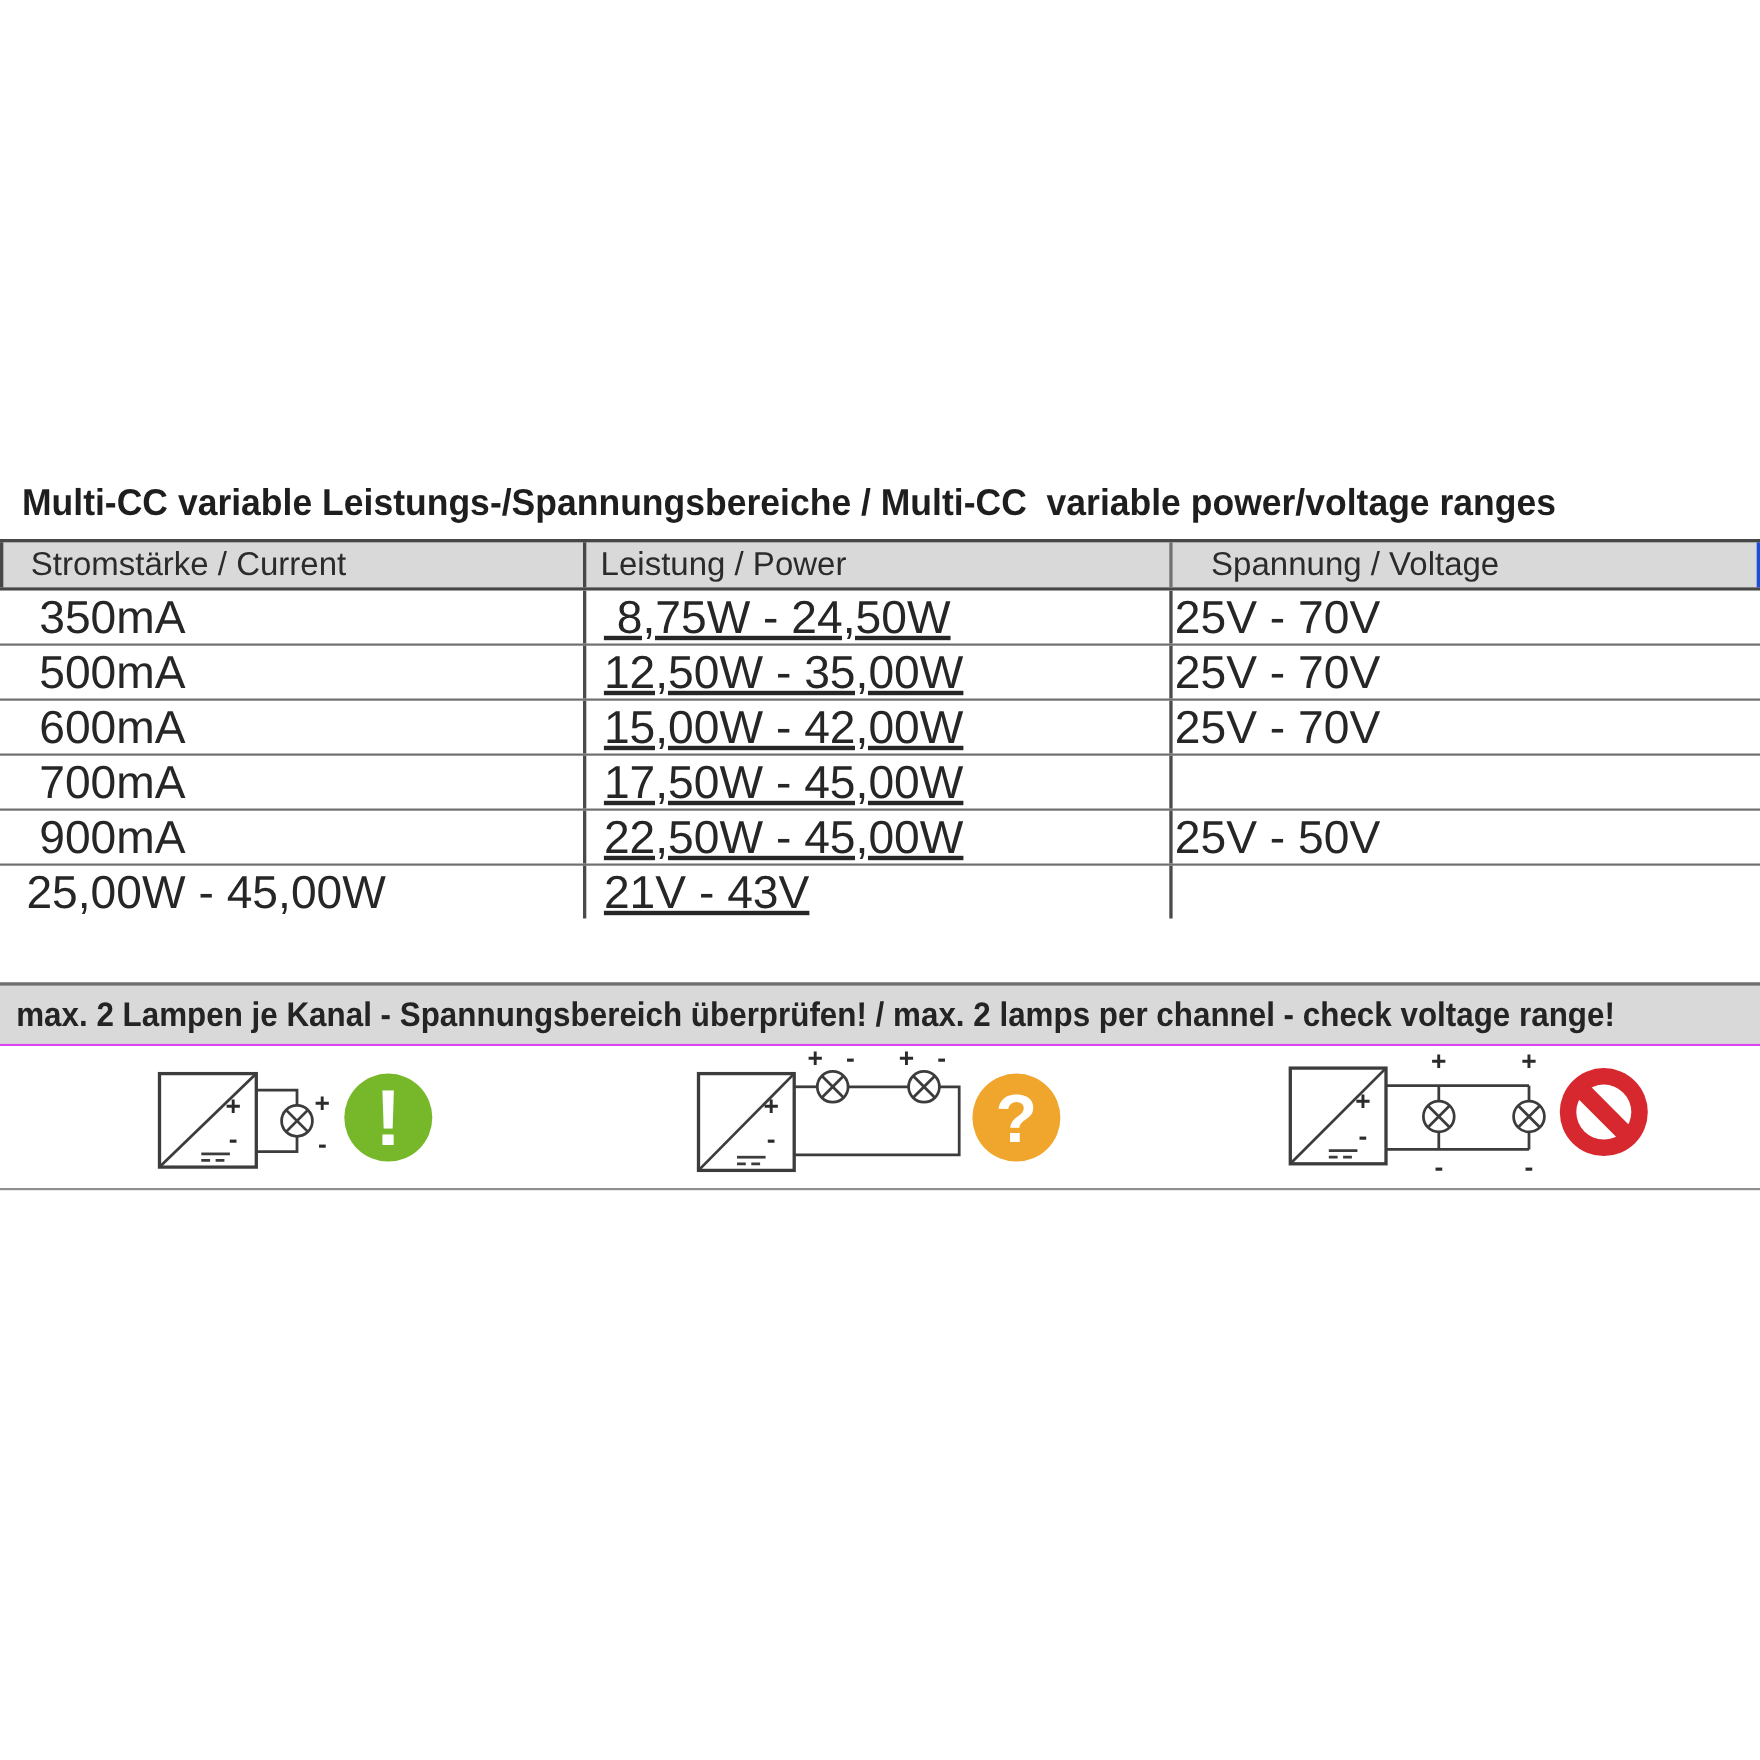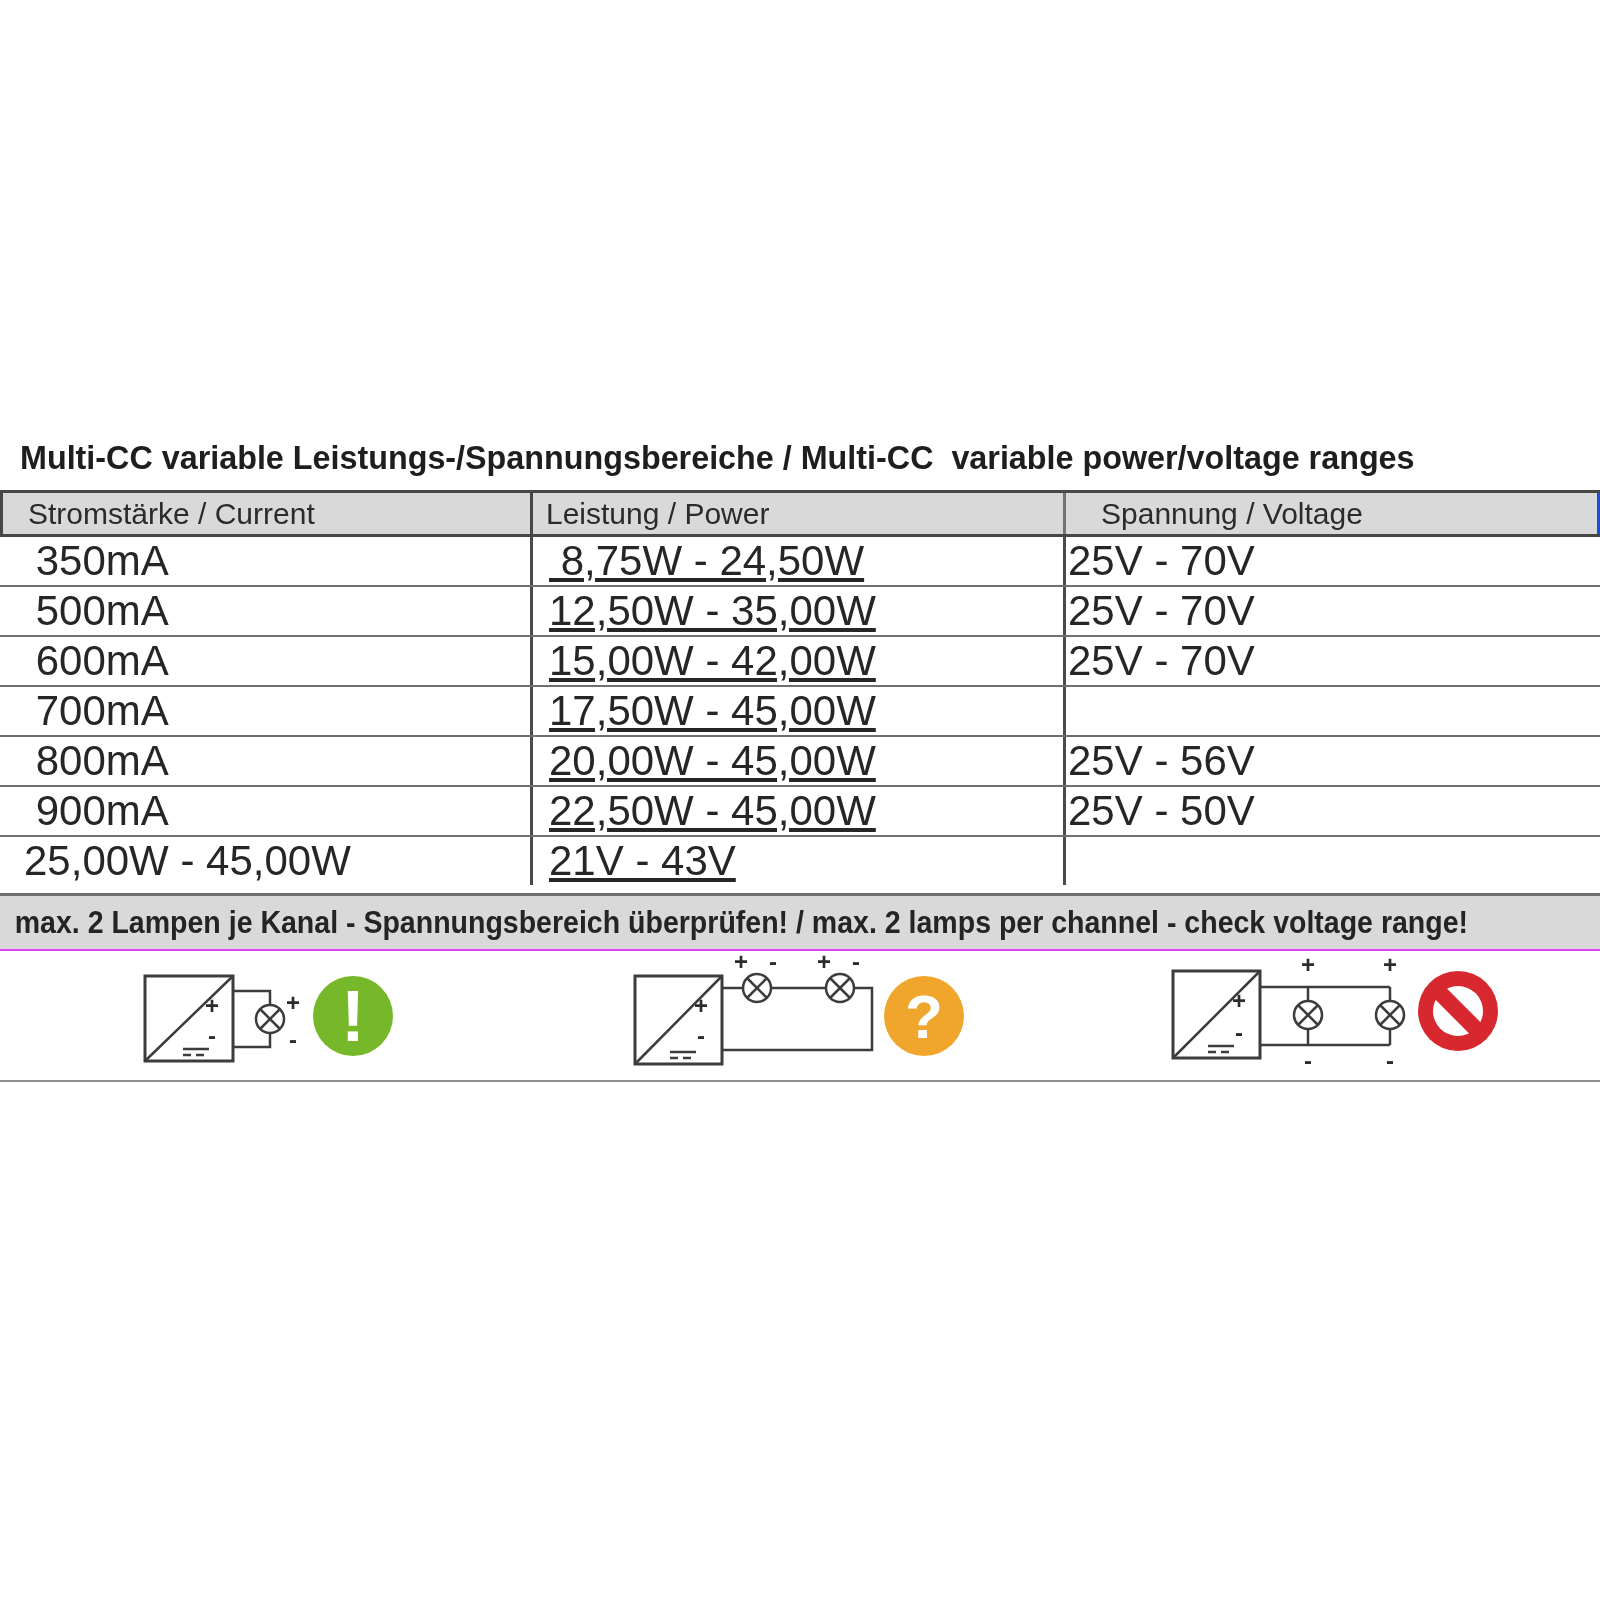--- a/index.html
+++ b/index.html
@@ -85,25 +85,20 @@
       <div class="row">
         <div class="cell"> 600mA</div>
         <div class="cell">15,00W - 42,00W</div>
         <div class="cell">25V - 70V</div>
       </div>
       <div class="row">
         <div class="cell"> 700mA</div>
         <div class="cell">17,50W - 45,00W</div>
       </div>
       <div class="row">
-        <div class="cell"> 800mA</div>
-        <div class="cell">20,00W - 45,00W</div>
-        <div class="cell">25V - 56V</div>
-      </div>
-      <div class="row">
         <div class="cell"> 900mA</div>
         <div class="cell">22,50W - 45,00W</div>
         <div class="cell">25V - 50V</div>
       </div>
       <div class="row">
         <div class="cell">25,00W - 45,00W</div>
         <div class="cell">21V - 43V</div>
       </div>
     </div>
   </div>

